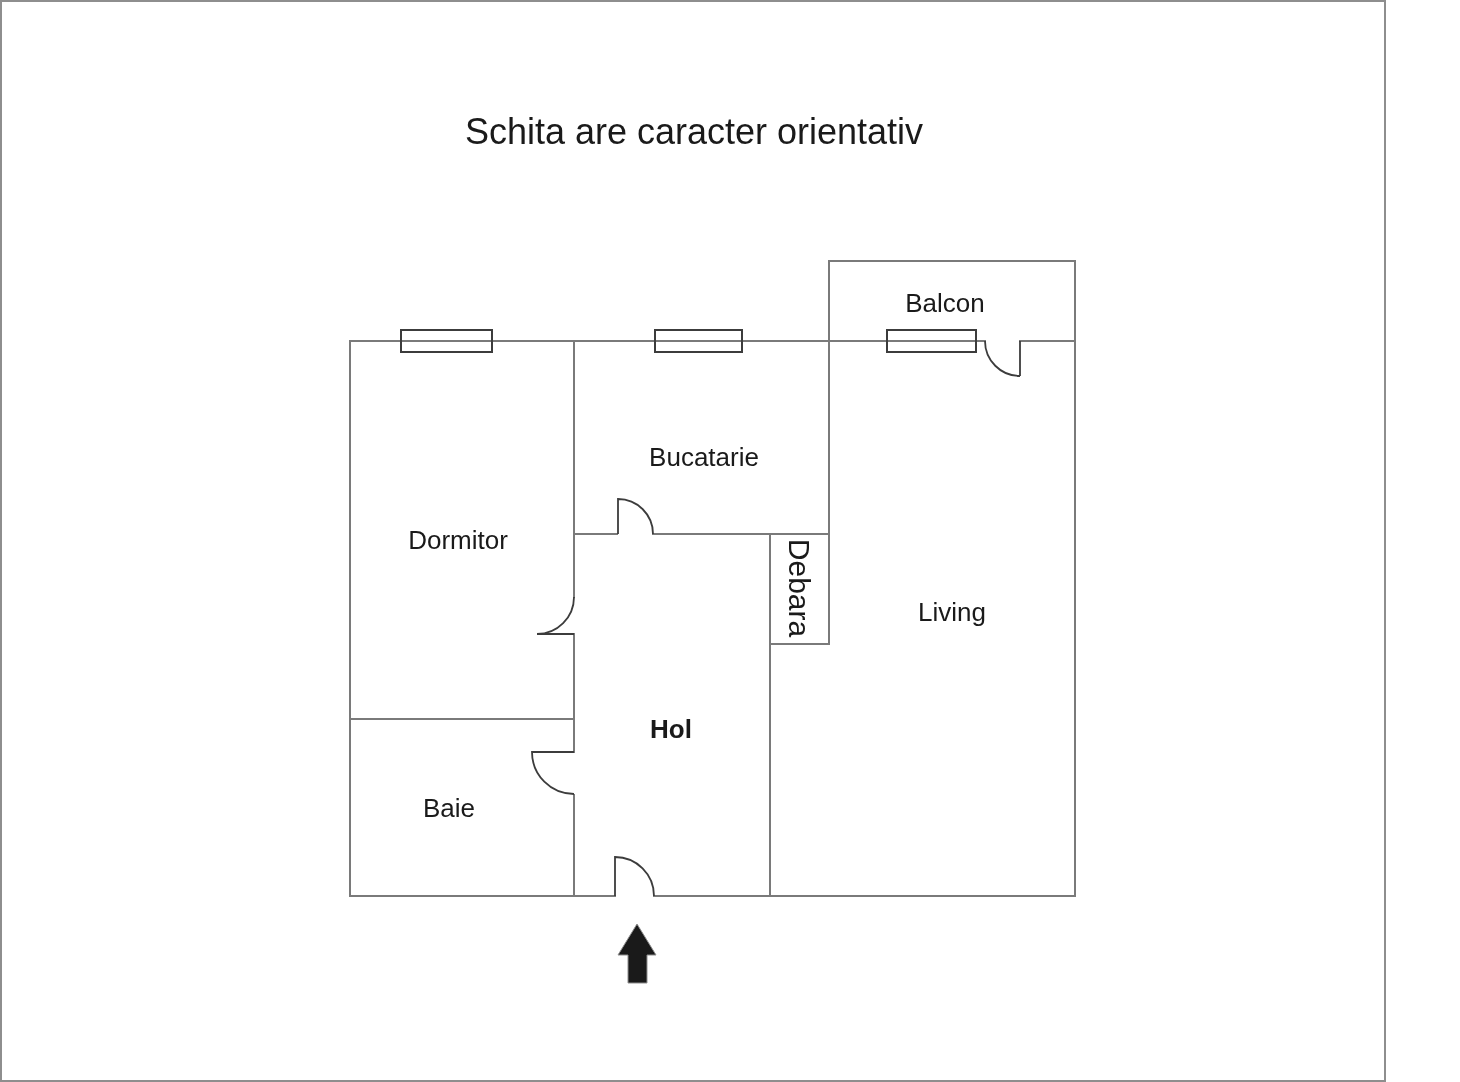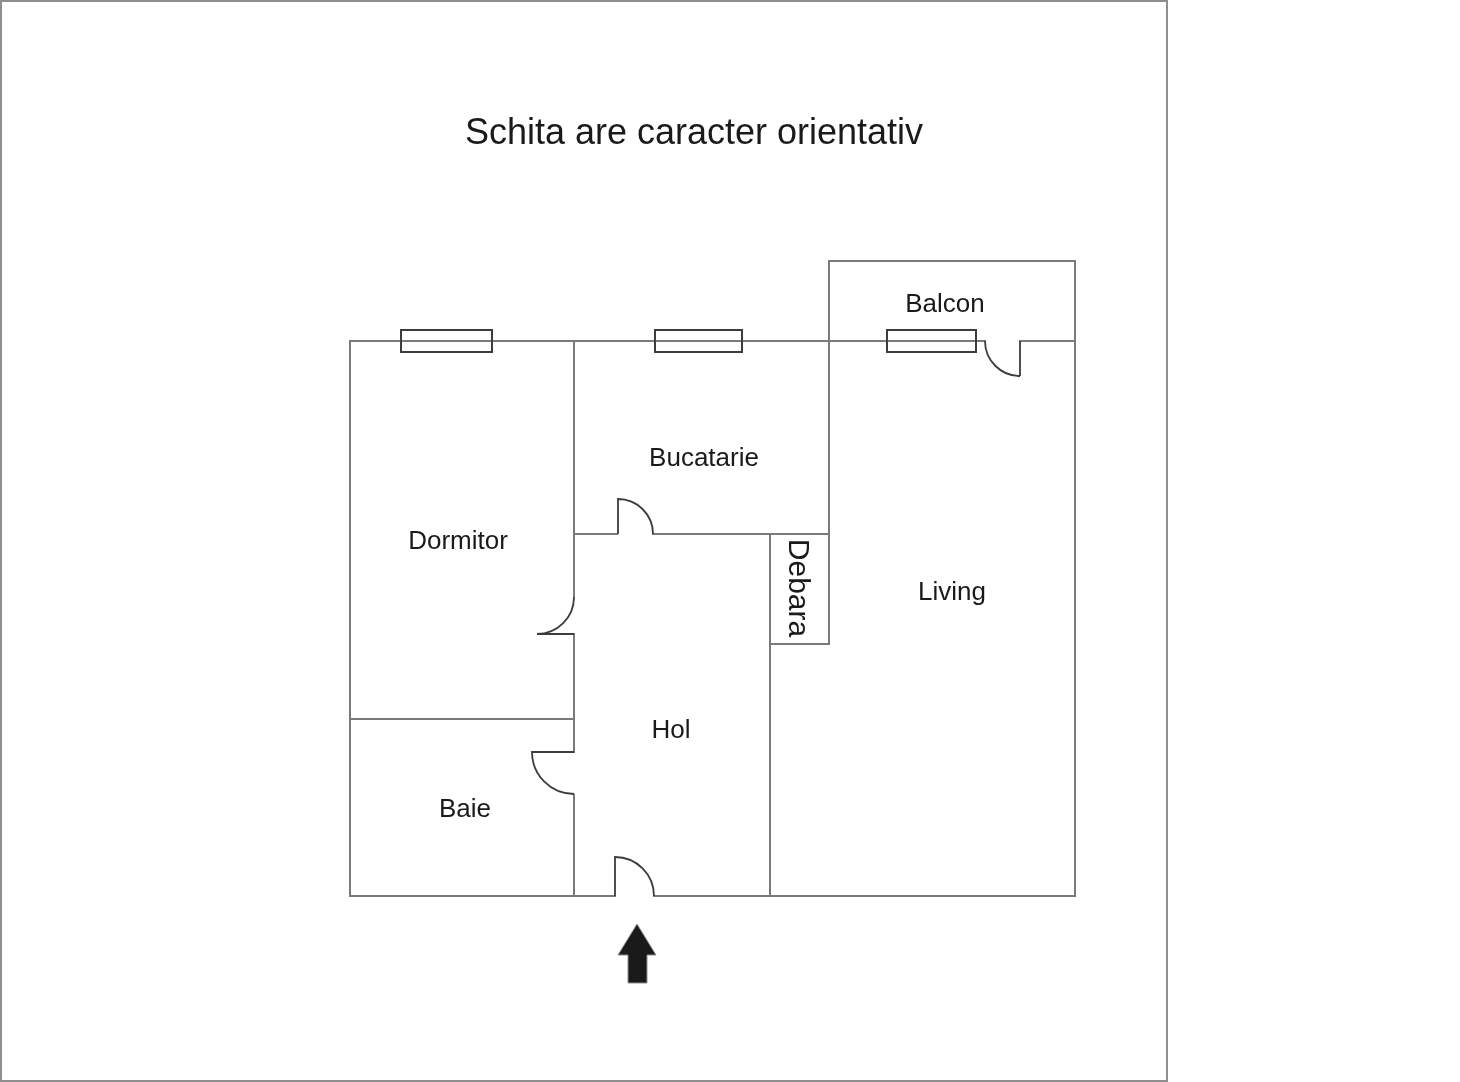--- a/index.html
+++ b/index.html
@@ -3,21 +3,21 @@
 <meta charset="utf-8">
 <style>
   html, body {
     margin: 0;
     padding: 0;
     background: #ffffff;
     font-family: "Liberation Sans", sans-serif;
   }
   .canvas {
     position: relative;
-    width: 1168px;
+    width: 1386px;
     height: 1082px;
     box-sizing: border-box;
     border: 2px solid #8e8e8e;
     background: #ffffff;
     overflow: hidden;
   }
   .plan-svg {
     position: absolute;
     left: 0;
     top: 0;
@@ -38,23 +38,23 @@
   }
   .label--rot {
     font-size: 30px;
     transform: translate(-50%, -50%) rotate(90deg);
   }
   .pos-title    { left: 692px;  top: 130px; }
   .pos-balcon   { left: 943px;  top: 301px; }
   .pos-bucatarie{ left: 702px;  top: 435px; margin-top: 20px; }
   .pos-dormitor { left: 456px;  top: 538px; }
   .pos-debara   { left: 797px;  top: 586px; }
-  .pos-living   { left: 950px;  top: 589px; }
-  .pos-hol      { left: 669px;  top: 727px; }
-  .pos-baie     { left: 447px;  top: 806px; margin-left: 16px; }
+  .pos-living   { left: 950px;  top: 610px; }
+  .pos-hol      { left: 669px;  top: 727px; font-weight: bold; }
+  .pos-baie     { left: 447px;  top: 806px; }
 </style>
 </head>
 <body>
 
 <div class="canvas">
 
   <svg class="plan-svg" viewBox="0 0 1460 1082">
 
     <g fill="none" stroke="#7a7a7a" stroke-width="2" stroke-linecap="square">
 

